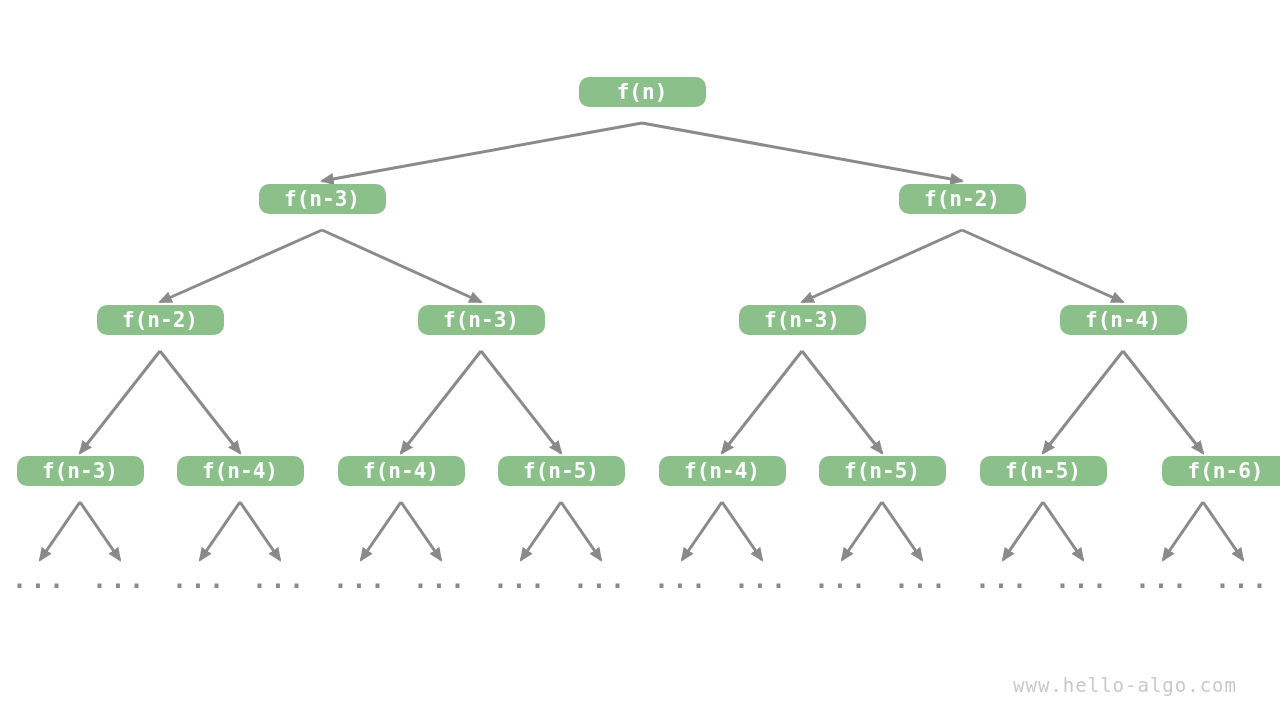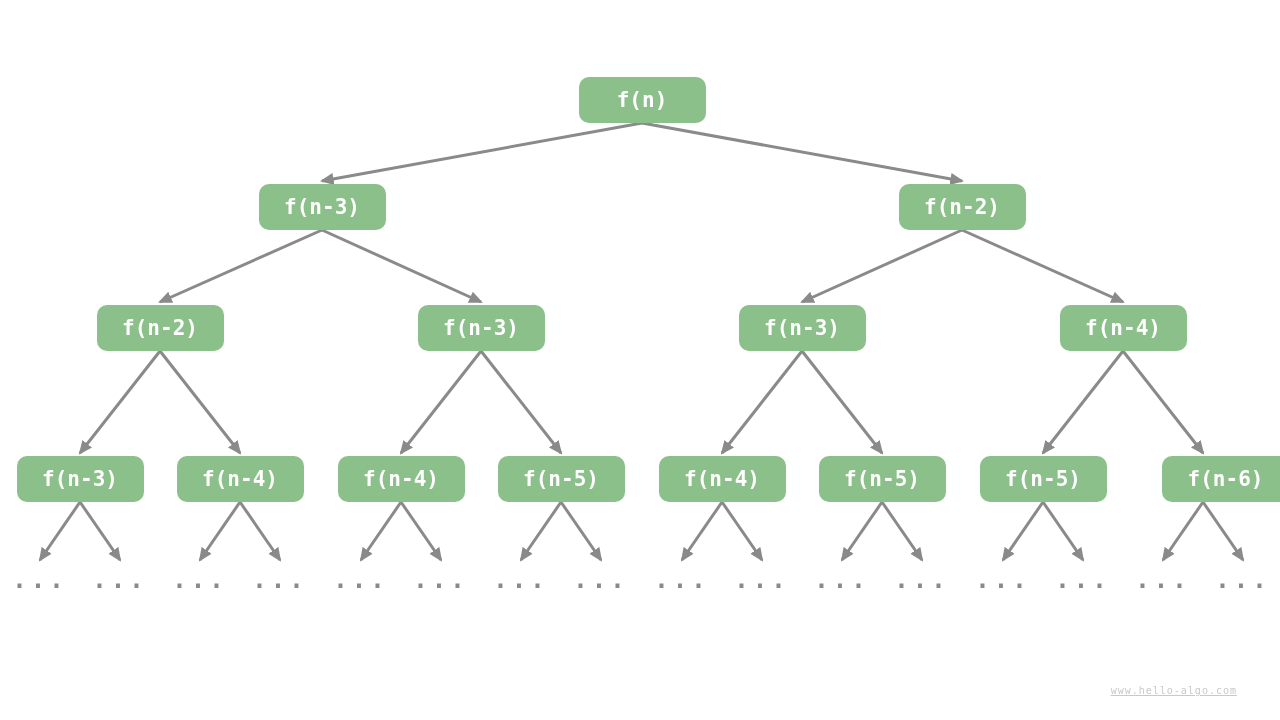--- a/index.html
+++ b/index.html
@@ -12,21 +12,21 @@
     font-family: "DejaVu Sans Mono", "Liberation Mono", monospace;
   }
   #edges {
     position: absolute;
     left: 0; top: 0;
     width: 1280px; height: 720px;
   }
   .node {
     position: absolute;
     width: 127px;
-    height: 46px;
+    height: 30px;
     background: var(--node-fill, #8cc08a);
     border-radius: 10px;
     color: var(--node-text, #ffffff);
     font-weight: bold;
     font-size: 21px;
     display: flex;
     align-items: center;
     justify-content: center;
     box-sizing: border-box;
   }
@@ -39,23 +39,22 @@
     font-size: 24px;
     letter-spacing: 4px;
     text-align: center;
     line-height: 10px;
   }
   .watermark {
     position: absolute;
     right: 43px;
     bottom: 24px;
     color: var(--watermark-color, #c9c9c9);
-    font-size: 10px;
+    font-size: 19px;
     letter-spacing: 1px;
-    text-decoration: underline;
   }
 </style>
 </head>
 <body>
 
 <div class="canvas" style="--node-fill: #8cc08a; --node-text: #ffffff; --edge-color: #8a8a8a; --watermark-color: #c9c9c9;">
   <svg id="edges" width="1280" height="720" viewBox="0 0 1280 720">
     <defs>
       <marker id="arrow" viewBox="0 0 10 10" refX="8.5" refY="5" markerWidth="4.6" markerHeight="4.6" orient="auto-start-reverse">
         <path d="M 0 0.6 L 10 5 L 0 9.4 z" fill="#8a8a8a"></path>

